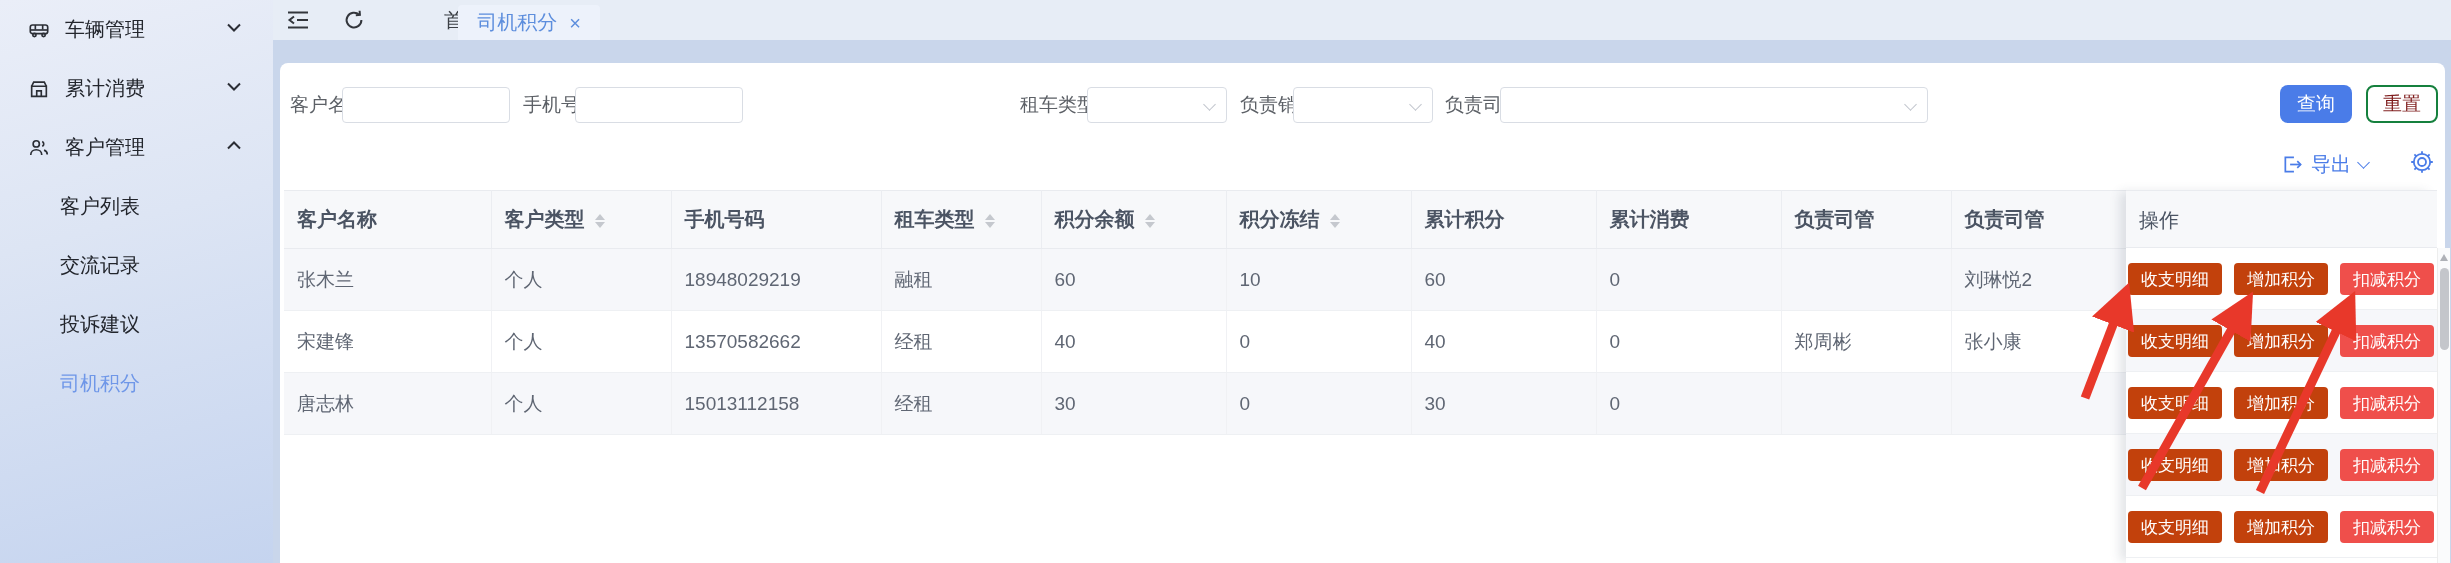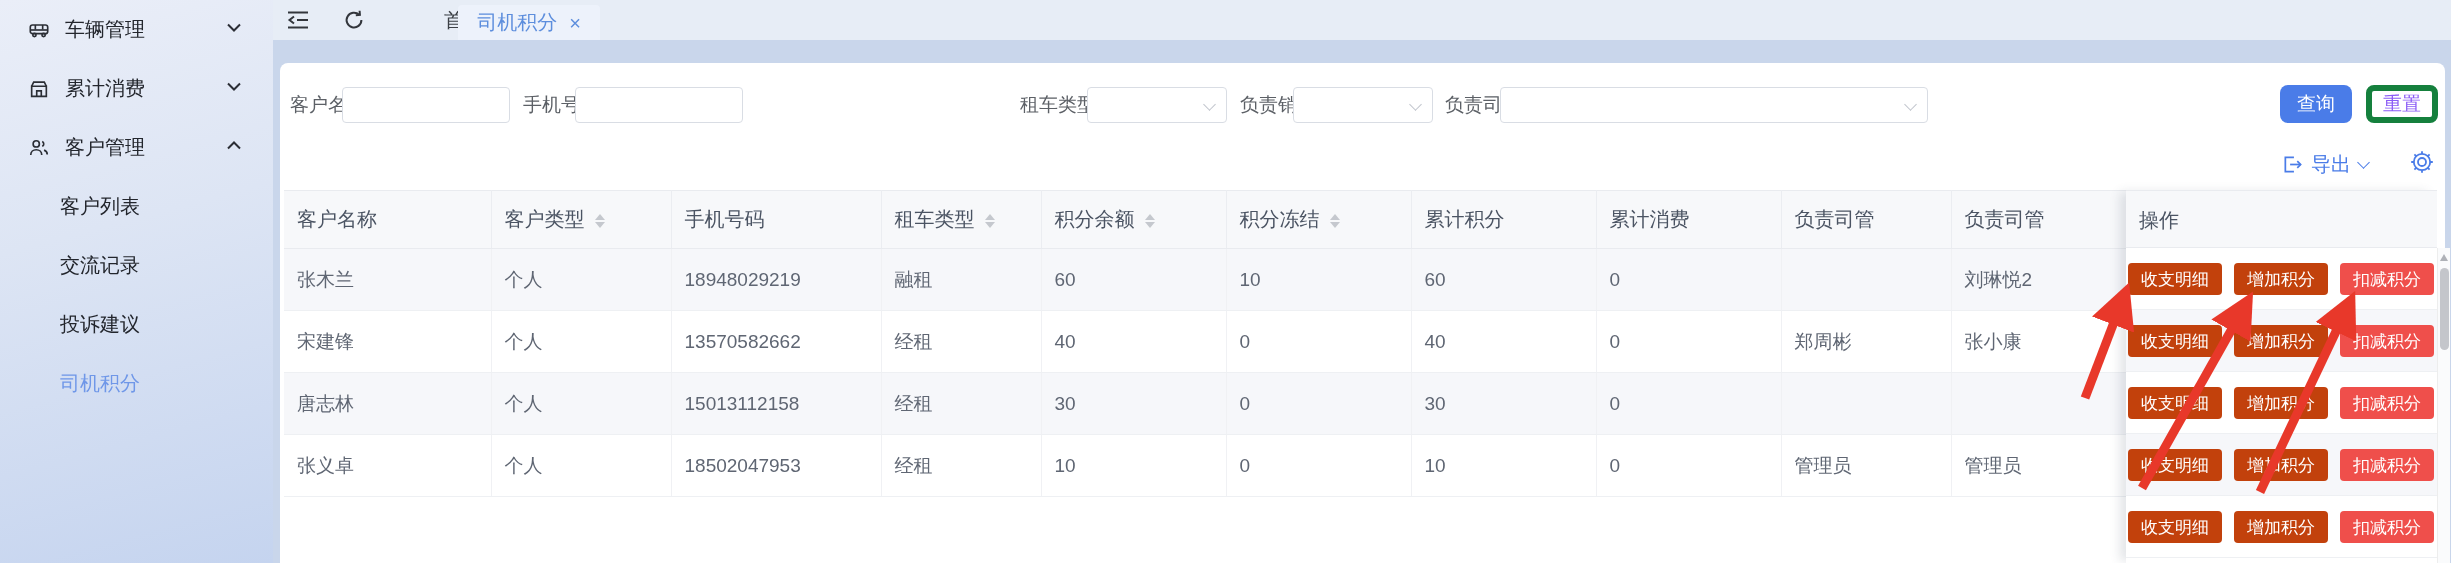--- a/index.html
+++ b/index.html
@@ -51,33 +51,33 @@
   .fi-1 { left:342px; width:168px; } .fi-2 { left:575px; width:168px; }
   .fs-1 { left:1087px; width:140px; } .fs-2 { left:1293px; width:140px; } .fs-3 { left:1500px; width:428px; }
   .fselect { cursor:pointer; }
   .sel-chev {
     position:absolute; right:12px; top:12px; width:9px; height:9px;
     border-right:1.6px solid #c0c4cc; border-bottom:1.6px solid #c0c4cc;
     transform:rotate(45deg);
   }
   .btn { position:absolute; top:85px; width:72px; height:38px; border-radius:8px; font-size:19px; cursor:pointer; font-family:"Liberation Sans",sans-serif; }
   .btn-primary { left:2280px; background:#4a7ce8; color:#fff; border:none; }
-  .btn-plain { left:2366px; background:#fff; color:#8b5cf6; border:6px solid #15803d; }
+  .btn-plain { left:2366px; background:#fff; color:#7f1d1d; border:2px solid #15803d; }
   
   .export-grp {
     position:absolute; left:2282px; top:150px; height:28px;
     display:flex; align-items:center; gap:8px; color:#4a7ce8; font-size:20px; cursor:pointer;
   }
   .export-chev { width:9px; height:9px; border-right:1.8px solid #4a7ce8; border-bottom:1.8px solid #4a7ce8; transform:rotate(45deg); margin-top:-4px; }
   .gear { position:absolute; left:2408px; top:148px; width:28px; height:28px; cursor:pointer; }
   
   .tablewrap { position:absolute; left:284px; top:190px; width:1843px; }
   table { border-collapse:collapse; table-layout:fixed; width:1843px; }
   th {
-    height:58px; background:#f7f8fa; font-weight:normal; text-align:left;
+    height:58px; background:#f7f8fa; font-weight:bold; text-align:left;
     font-size:20px; color:#4b5463; padding:0 0 0 13px;
     border-top:1px solid #e9ebef; border-bottom:1px solid #e9ebef; border-right:1px solid #ebedf1;
   }
   th.sortable { cursor:pointer; }
   td {
     height:62px; font-size:19px; color:#5f6673; padding:0 0 0 13px;
     border-bottom:1px solid #eef0f3; border-right:1px solid #f0f1f4;
     overflow:hidden; white-space:nowrap;
   }
   tr.even td { background:#f6f7fa; }
@@ -287,32 +287,20 @@
           <td>个人</td>
       <td>15013112158</td>
           <td>经租</td>
       <td>30</td>
           <td>0</td>
       <td>30</td>
           <td>0</td>
       <td></td>
           <td></td>
     </tr>
-    <tr>
-      <td>张义卓</td>
-          <td>个人</td>
-      <td>18502047953</td>
-          <td>经租</td>
-      <td>10</td>
-          <td>0</td>
-      <td>10</td>
-          <td>0</td>
-      <td>管理员</td>
-          <td>管理员</td>
-    </tr>
   </tbody>
 </table>
 </div>
 
 <div class="op-block">
   <div class="op-head"><span>操作</span></div>
   <div class="op-row">
     <button class="row-btn rb1 rb-blue">收支明细</button>
     <button class="row-btn rb2 rb-blue">增加积分</button>
     <button class="row-btn rb3 rb-red">扣减积分</button>

